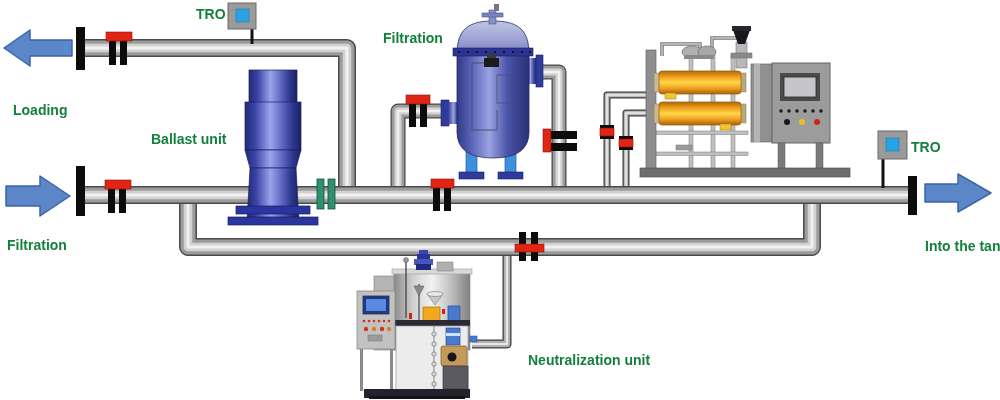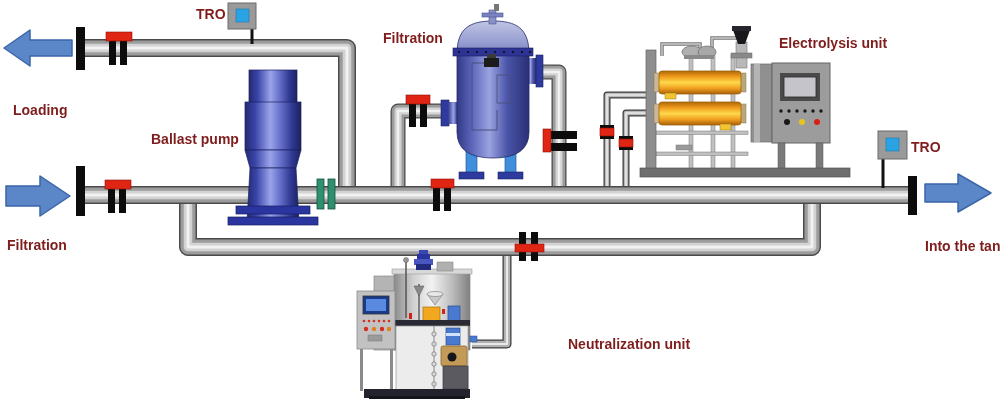--- a/index.html
+++ b/index.html
@@ -1,18 +1,18 @@
 <!DOCTYPE html>
 <html><head>
 <meta charset="utf-8">
 <style>
   html,body{margin:0;padding:0;background:#fff;}
   .stage{position:relative;width:1000px;height:400px;background:#ffffff;overflow:hidden;
          font-family:"Liberation Sans", sans-serif;}
-  .lbl{position:absolute;font-weight:bold;font-size:14px;color:#7f1d1d;white-space:nowrap;}
+  .lbl{position:absolute;font-weight:bold;font-size:14px;color:#15803d;white-space:nowrap;}
   svg{position:absolute;left:0;top:0;}
   .P{fill:none;stroke-linejoin:round;stroke-linecap:butt;}
   .P1{stroke:#4a4a4a;stroke-width:18;}
   .P2{stroke:#9c9c9c;stroke-width:15;}
   .P3{stroke:#d2d2d2;stroke-width:8.5;}
   .P4{stroke:#f1f1f1;stroke-width:3;}
   .Q1{stroke:#4a4a4a;stroke-width:15;}
   .Q2{stroke:#9c9c9c;stroke-width:12.5;}
   .Q3{stroke:#d2d2d2;stroke-width:7;}
   .Q4{stroke:#f1f1f1;stroke-width:2.5;}
@@ -339,20 +339,19 @@
       <circle cx="389" cy="329" r="2.2" fill="#e08020"></circle>
       <rect x="368" y="335" width="14" height="6" fill="#9a9a9a" stroke="#777" stroke-width="0.5"></rect>
     </g>
     <rect x="364" y="389" width="106" height="9" fill="#23232e"></rect>
     <rect x="369" y="396" width="96" height="3" fill="#15151c"></rect>
   </g>
 </svg>
 
 <div class="lbl" style="left:13px;top:102px;">Loading</div>
 <div class="lbl" style="left:7px;top:237px;">Filtration</div>
-<div class="lbl" style="left:151px;top:131px;">Ballast pump</div>
+<div class="lbl" style="left:151px;top:131px;">Ballast unit</div>
 <div class="lbl" style="left:196px;top:6px;">TRO</div>
 <div class="lbl" style="left:383px;top:30px;text-align:right;">Filtration</div>
-<div class="lbl" style="left:779px;top:35px;">Electrolysis unit</div>
 <div class="lbl" style="left:911px;top:139px;">TRO</div>
 <div class="lbl" style="left:925px;top:238px;">Into the tank</div>
-<div class="lbl" style="left:528px;top:336px;margin-left:40px;">Neutralization unit</div>
+<div class="lbl" style="left:528px;top:352px;">Neutralization unit</div>
 </div>
 
 </body></html>

